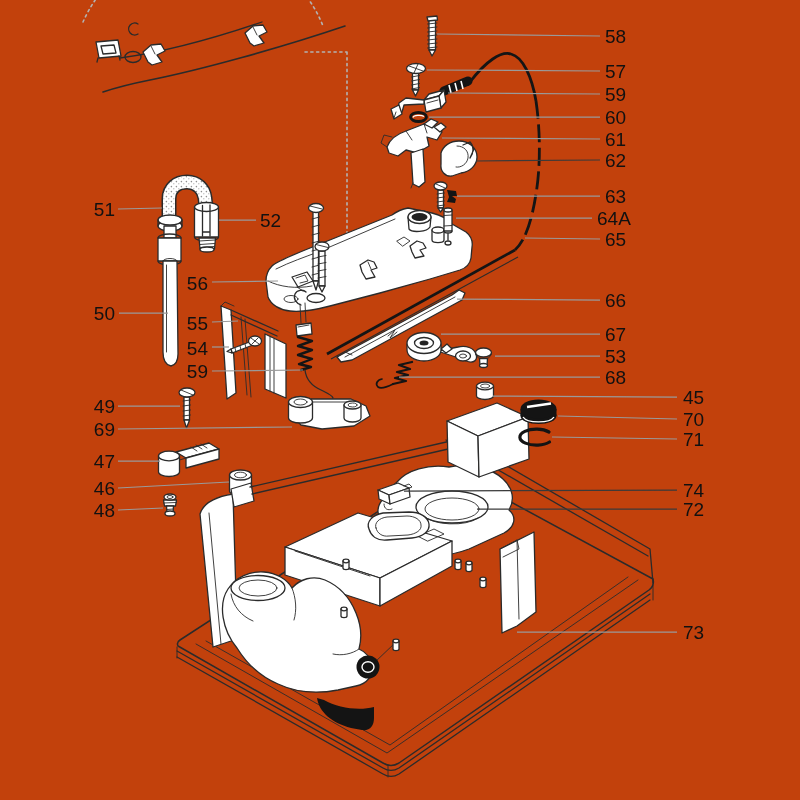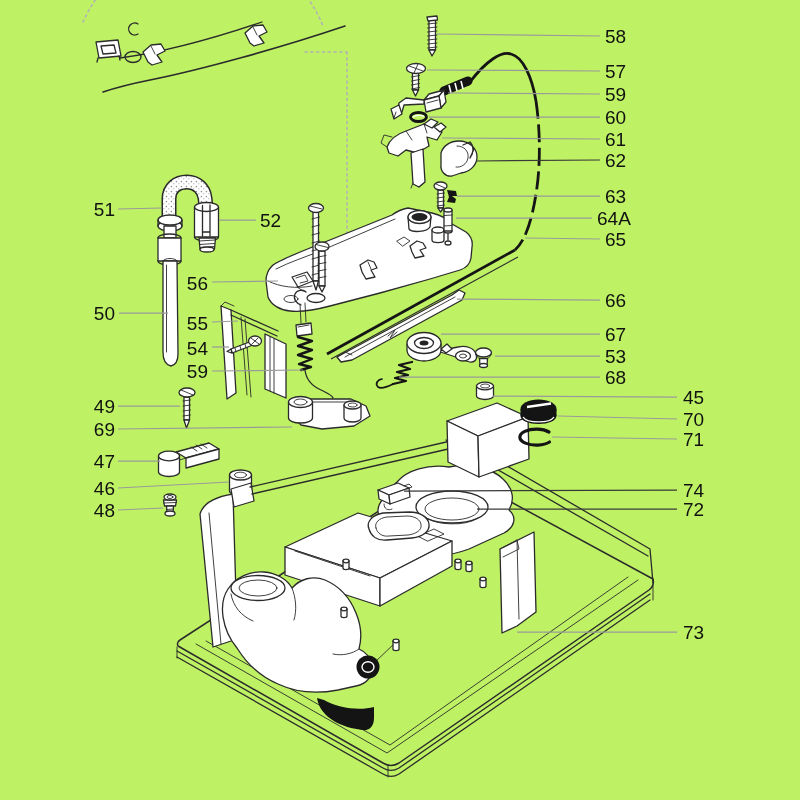--- a/index.html
+++ b/index.html
@@ -1,16 +1,16 @@
 <!DOCTYPE html>
 <html><head>
 <meta charset="utf-8">
 <style>
   html,body{margin:0;padding:0;background:#e8e8e8;}
-  #stage{position:relative;width:800px;height:800px;background:#bef264;overflow:hidden;
+  #stage{position:relative;width:800px;height:800px;background:#c2410c;overflow:hidden;
          font-family:"Liberation Sans",sans-serif;}
   svg{display:block}
   .ln{stroke:#2b2b2b;stroke-width:1.3;fill:none;stroke-linecap:round;stroke-linejoin:round}
   .thin{stroke:#2b2b2b;stroke-width:0.9;fill:none;stroke-linecap:round}
   .wf{fill:#ffffff;stroke:#2b2b2b;stroke-width:1.3;stroke-linejoin:round;stroke-linecap:round}
   .bk{fill:#141414;stroke:none}
   .dot{stroke:#b3b3b3;stroke-width:1.6;fill:none;stroke-dasharray:2.2 3.6;stroke-linecap:round}
   .coil{stroke:#141414;fill:none;stroke-linecap:round;stroke-linejoin:round}
   text.callout{font-family:"Liberation Sans",sans-serif;font-size:19px;fill:#111111}
   .callout-line{fill:none;stroke-width:1.25}

